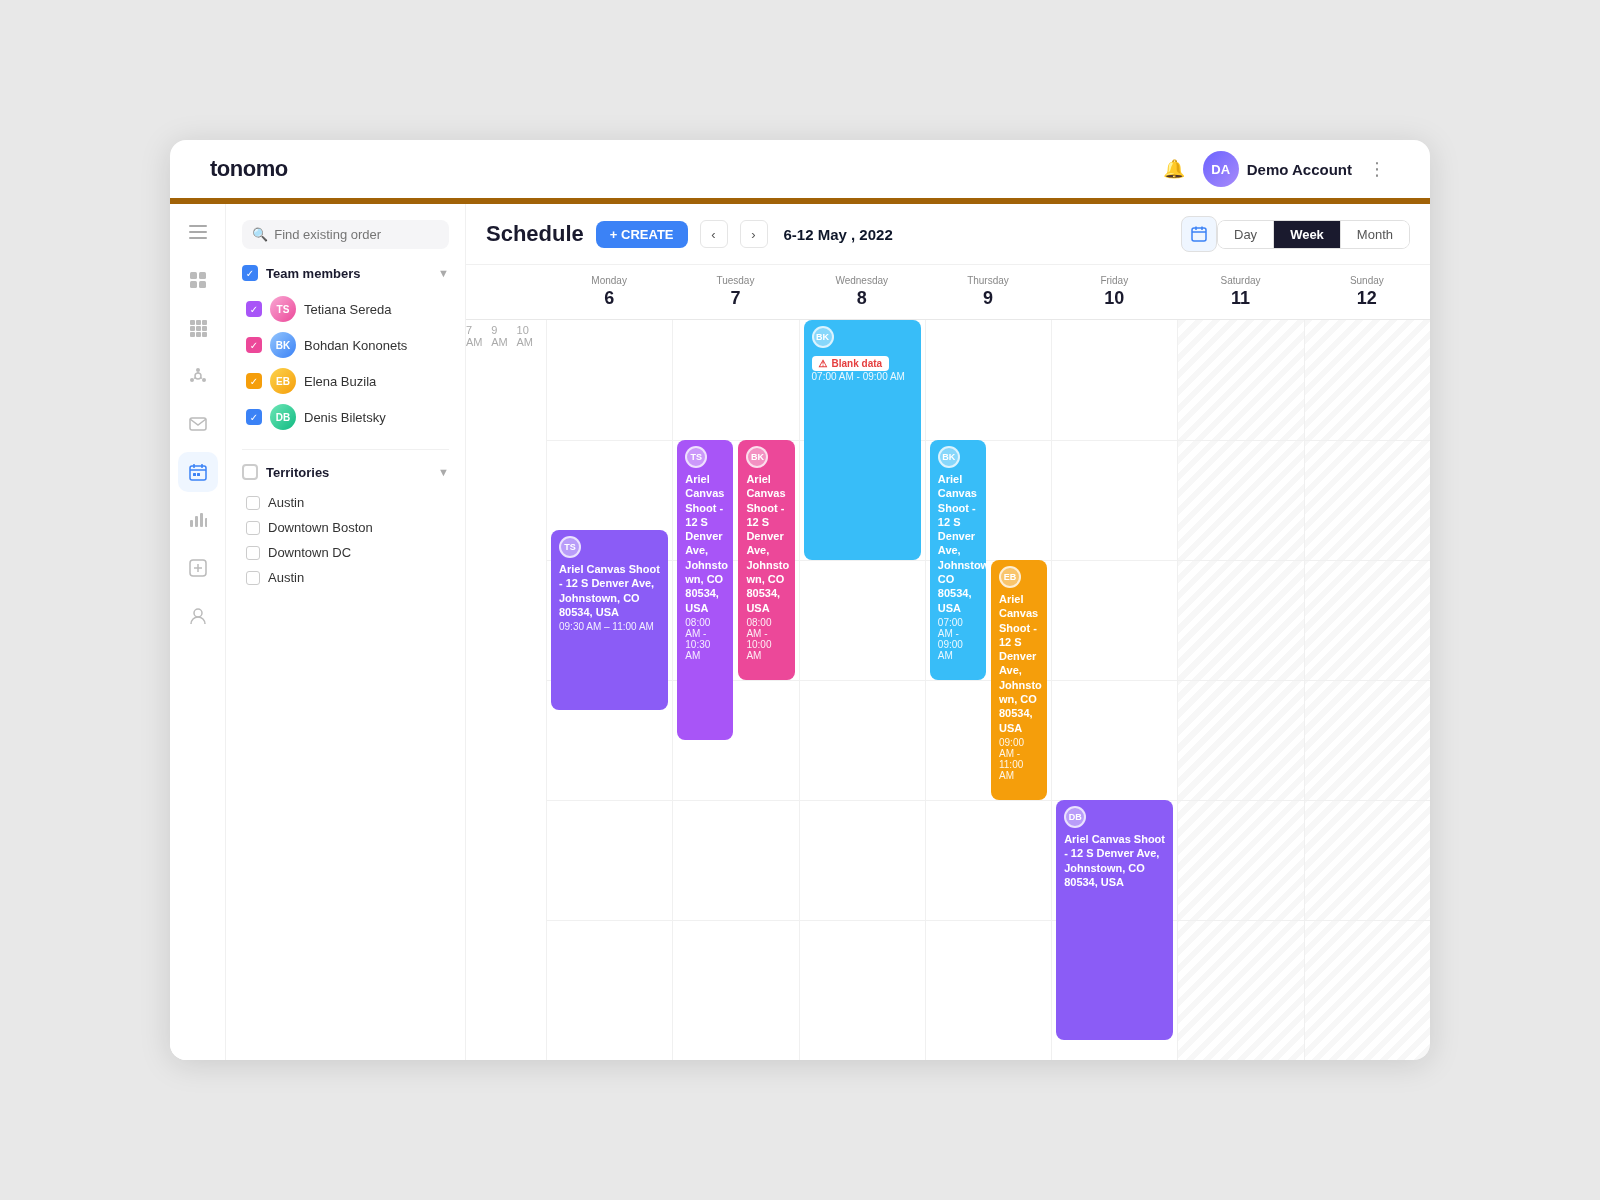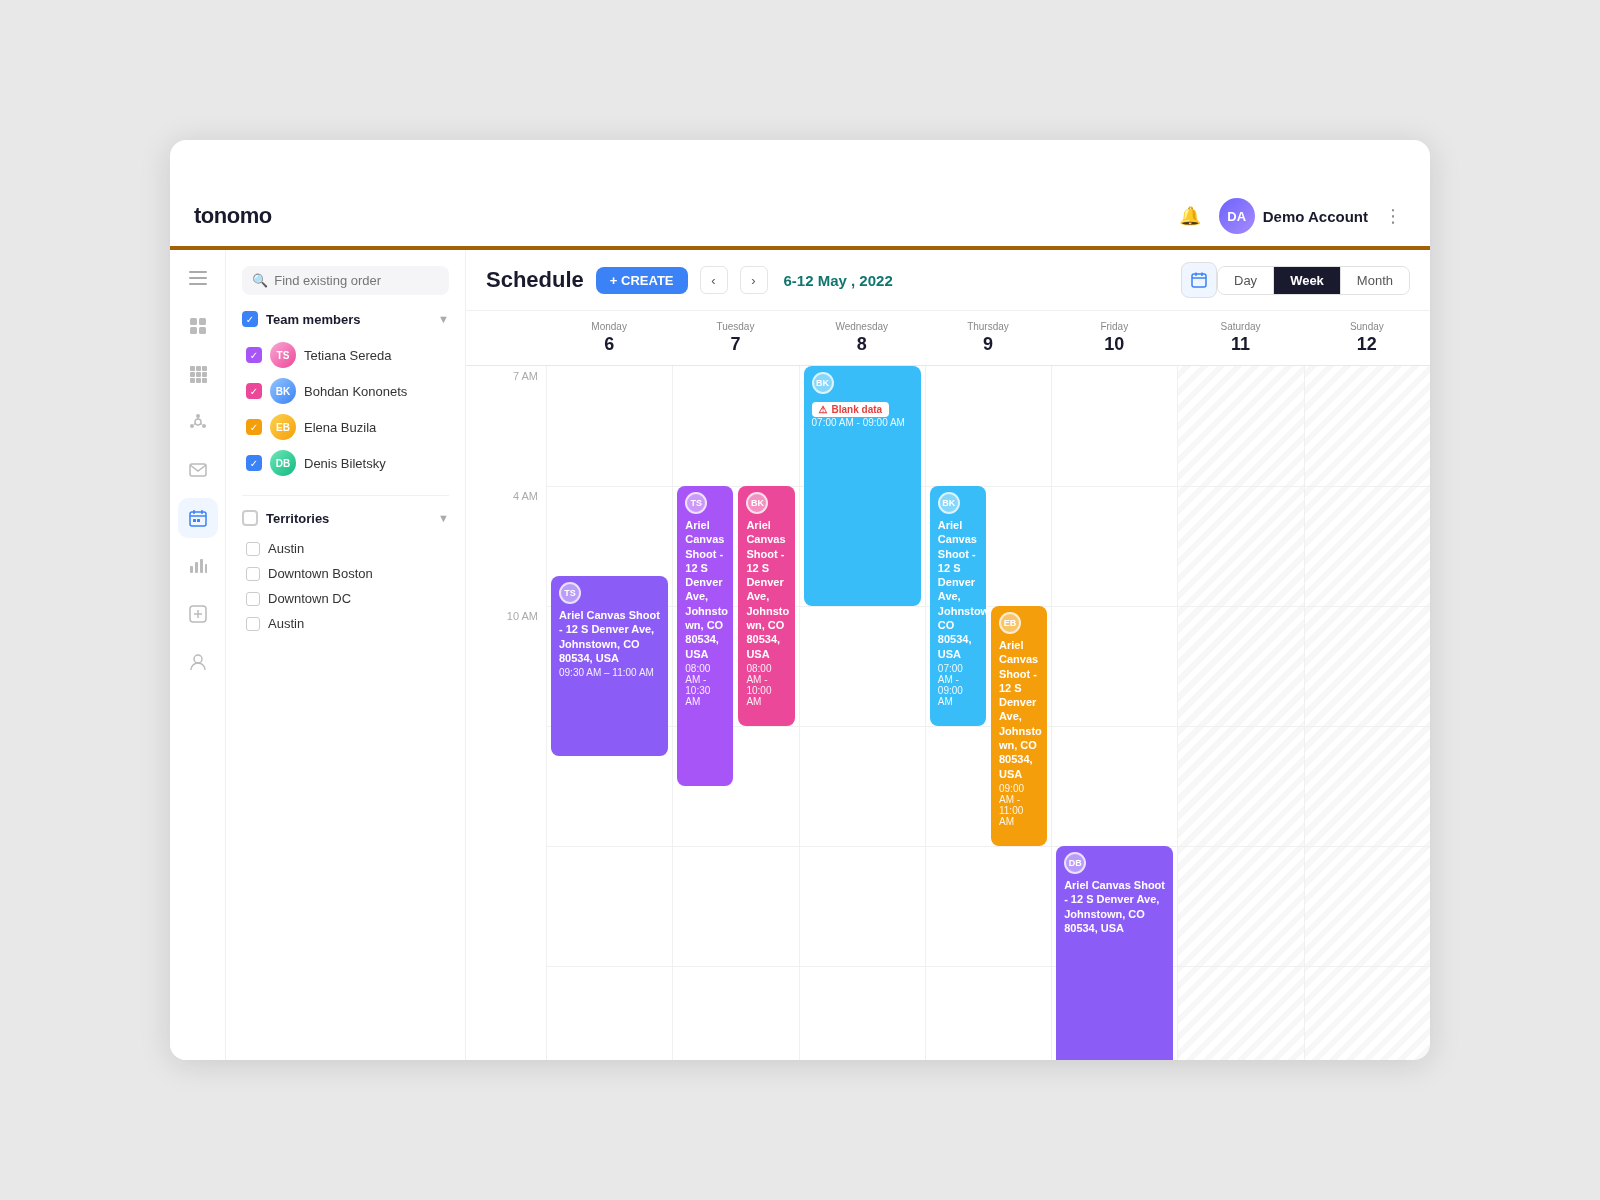--- a/index.html
+++ b/index.html
@@ -20,25 +20,24 @@
       min-height: 920px;
       display: flex;
       flex-direction: column;
       overflow: hidden;
     }
     
     .header {
       display: flex;
       align-items: center;
       justify-content: space-between;
-      padding: 0 24px;
+      padding: 0 40px;
       height: 64px;
-      border-bottom: 4px solid #a16207;
+      border-bottom: 6px solid #a16207;
       flex-shrink: 0;
-      margin-top: 46px;
     }
     .logo {
       font-size: 22px;
       font-weight: 700;
       color: #1a1a2e;
       letter-spacing: -0.5px;
     }
     .header-right {
       display: flex;
       align-items: center;
@@ -205,21 +204,21 @@
     }
     .nav-arrow {
       width: 28px; height: 28px;
       border: 1px solid #e5e5e5;
       border-radius: 6px;
       display: flex; align-items: center; justify-content: center;
       cursor: pointer; font-size: 13px; color: #555;
       background: white;
     }
     .date-range {
-      font-size: 15px; font-weight: 600; color: #0f766e;
+      font-size: 15px; font-weight: 600; color: #0f172a;
       margin: 0 4px;
     }
     .toolbar-right {
       margin-left: auto;
       display: flex; align-items: center; 
     }
     .cal-icon-btn {
       width: 36px; height: 36px;
       border: 1px solid #e0e0e0;
       border-radius: 8px;
@@ -271,21 +270,21 @@
       font-size: 18px; font-weight: 700; color: #1a1a2e;
     }
     .calendar-body {
       display: grid;
       grid-template-columns: 80px repeat(7, 1fr);
       flex: 1;
       position: relative;
     }
     .time-slots {
       display: flex;
-      flex-direction: column;
+      flex-direction: row;
     }
     .time-slot {
       height: 120px;
       display: flex;
       align-items: flex-start;
       padding-top: 4px;
       padding-right: 8px;
       justify-content: flex-end;
     }
     .time-label {
@@ -580,21 +579,21 @@
           </div>
         </div>
 
         <div class="calendar-body" style="height: 720px;">
 
           <div class="time-slots">
             <div class="time-slot" style="height:120px;">
               <span class="time-label">7 AM</span>
             </div>
             <div class="time-slot" style="height:120px;">
-              <span class="time-label">4 AM</span>
+              <span class="time-label">9 AM</span>
             </div>
             <div class="time-slot" style="height:120px;">
               <span class="time-label">10 AM</span>
             </div>
           </div>
 
           <div class="day-column" style="position:relative;">
             <div class="hour-line" style="top:120px;"></div>
             <div class="hour-line" style="top:240px;"></div>
             <div class="hour-line" style="top:360px;"></div>

